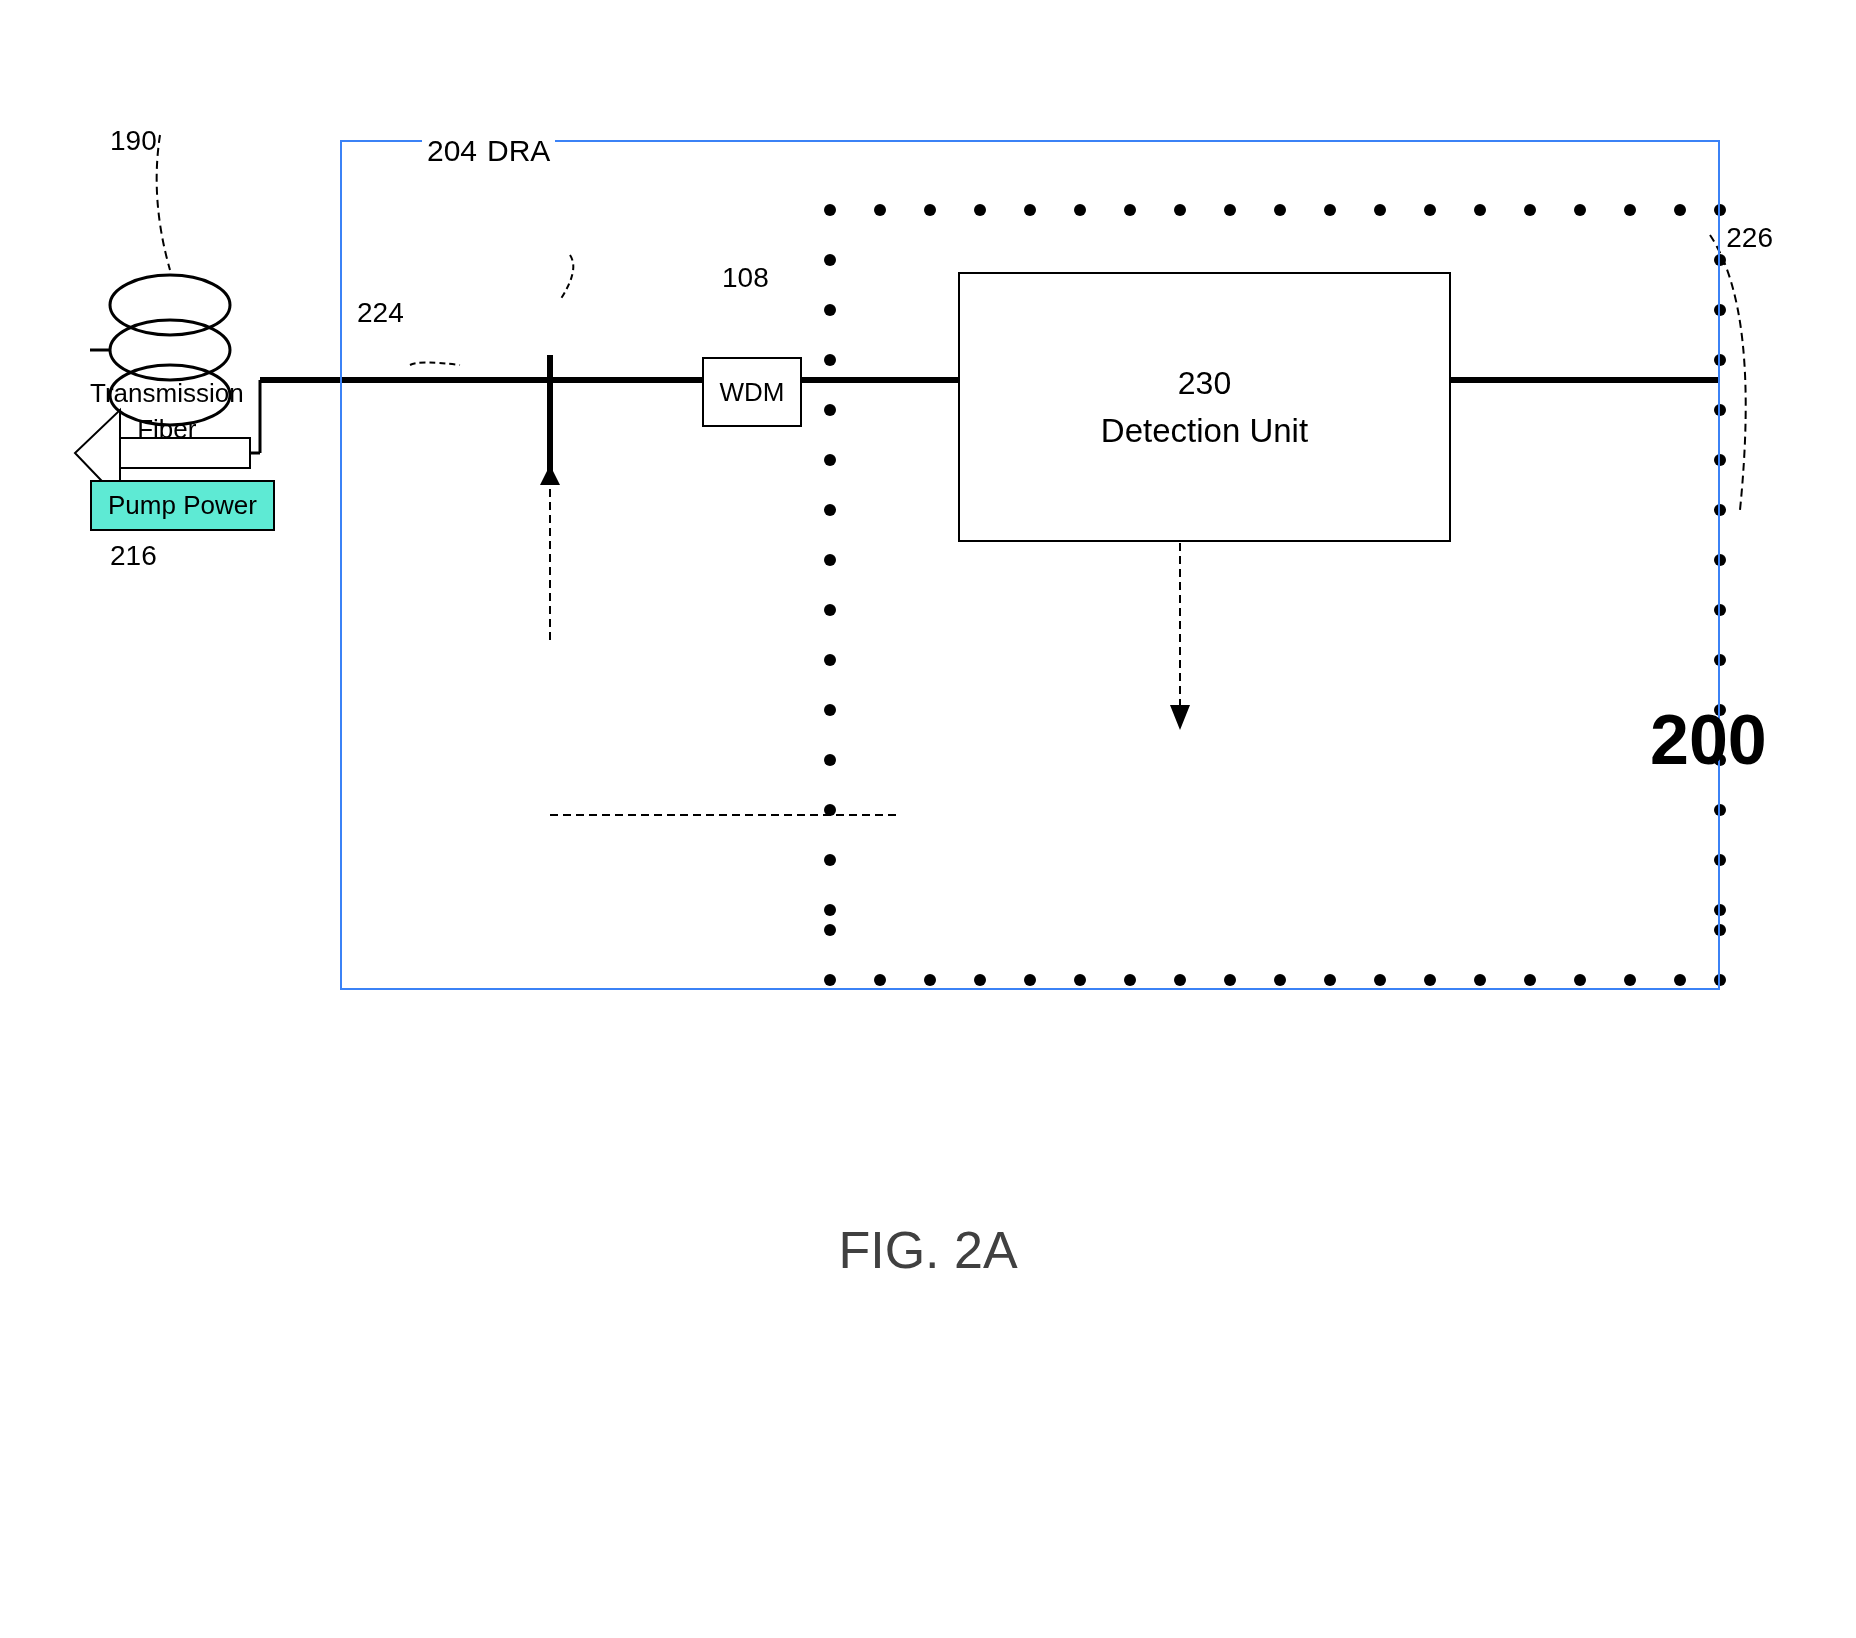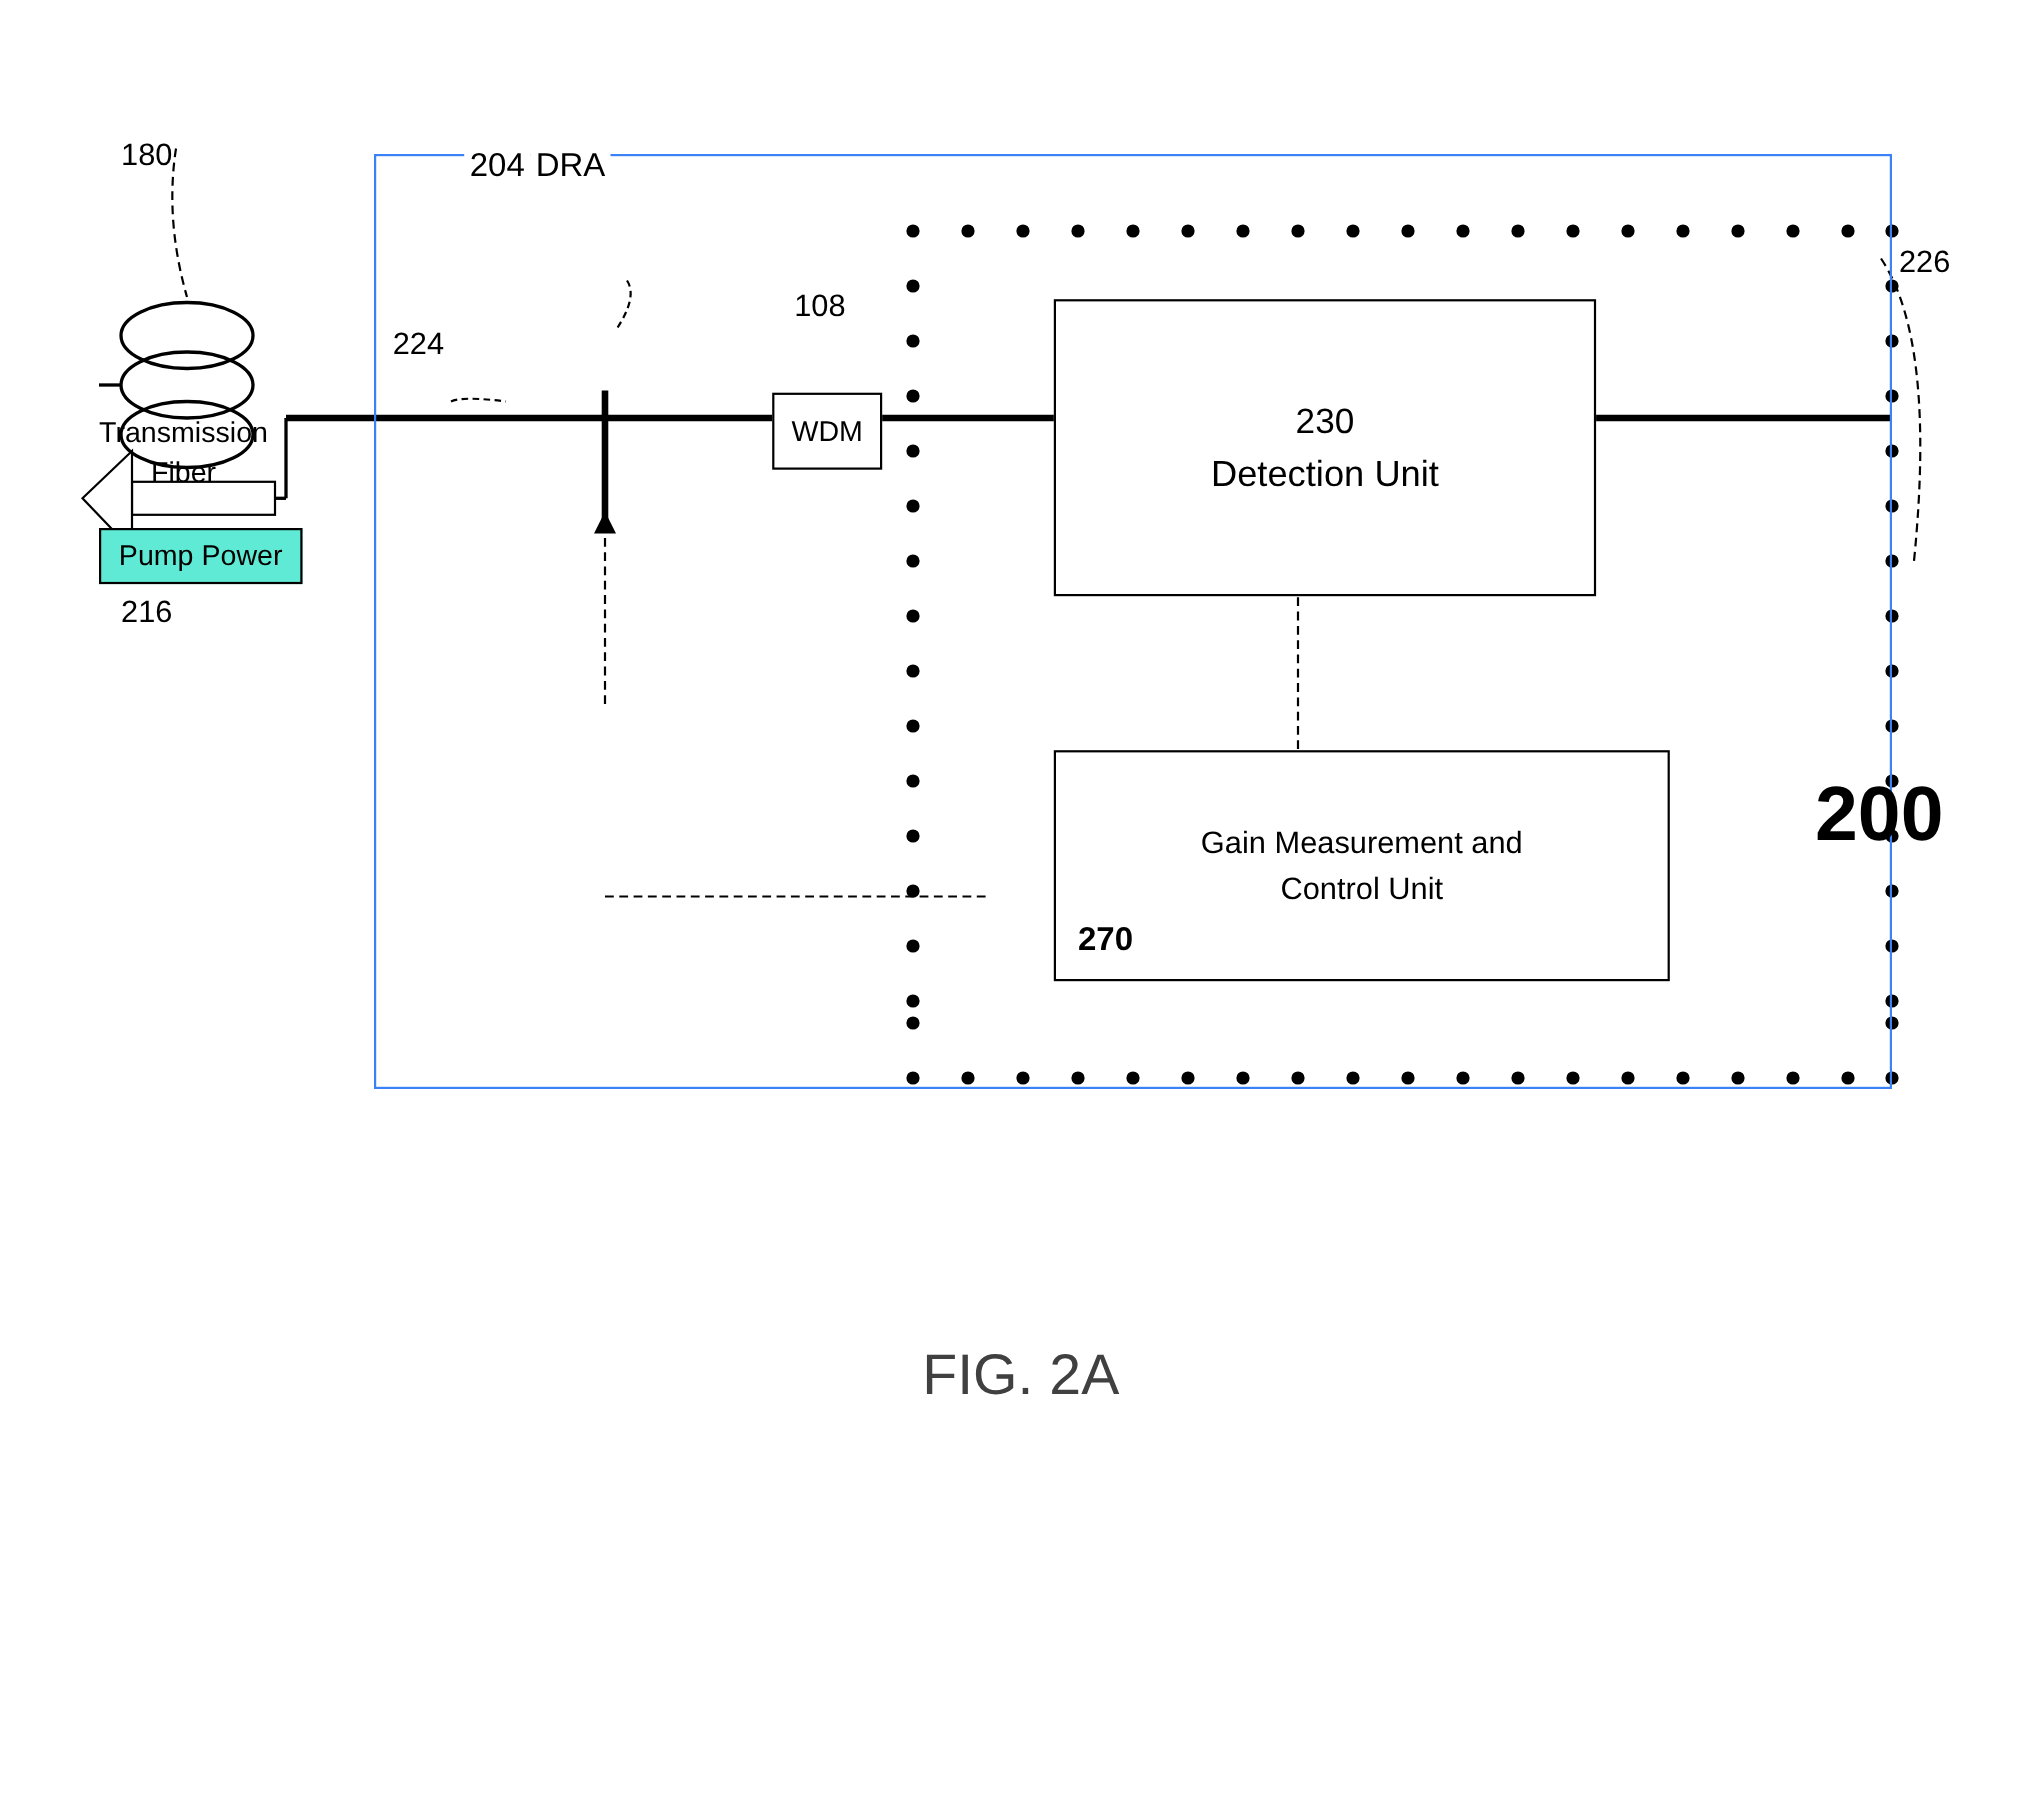--- a/index.html
+++ b/index.html
@@ -134,21 +134,21 @@
     
     .ref-110 { position: absolute; top: 65px; left: 50px; font-size: 28px; }
     .ref-216 { position: absolute; top: 480px; left: 50px; font-size: 28px; }
     .ref-200 { position: absolute; top: 640px; left: 1590px; font-size: 70px; font-weight: bold; }
   </style>
 </head>
 <body>
 
 <div class="diagram-container">
 
-  <div class="ref-110">180</div>
+  <div class="ref-110">190</div>
   <div class="ref-216">216</div>
 
   <svg class="fiber-coil" viewBox="0 0 160 180">
 
     <ellipse cx="80" cy="45" rx="60" ry="30" fill="none" stroke="#000" stroke-width="3"></ellipse>
     <ellipse cx="80" cy="90" rx="60" ry="30" fill="none" stroke="#000" stroke-width="3"></ellipse>
     <ellipse cx="80" cy="135" rx="60" ry="30" fill="none" stroke="#000" stroke-width="3"></ellipse>
 
     <line x1="0" y1="90" x2="20" y2="90" stroke="#000" stroke-width="3"></line>
   </svg>
@@ -274,26 +274,20 @@
     <div style="position:absolute; top:120px; left:380px; font-size:28px;">108</div>
 
 
     <div class="dotted-region">
 
       <div class="detection-box">
         <div style="font-size:32px;">230</div>
         <div style="font-size:33px; margin-top:10px;">Detection Unit</div>
       </div>
 
-      <div class="gain-box">
-        <div style="font-size:28px; text-align:center; line-height:1.5;">
-          <span>Gain Measurement and<br>Control Unit</span>
-        </div>
-        <div style="position:absolute; bottom:18px; left:20px; font-size:30px; font-weight:bold;">270</div>
-      </div>
 
     </div>
 
     <div style="position:absolute; top:80px; right:-55px; font-size:28px;">226</div>
 
   </div>
 
   <div class="ref-200">200</div>
 
   <div style="position:absolute; top:420px; left:30px; border:2px solid #000; padding:8px 16px; background:#5eead4; font-size:26px;">

